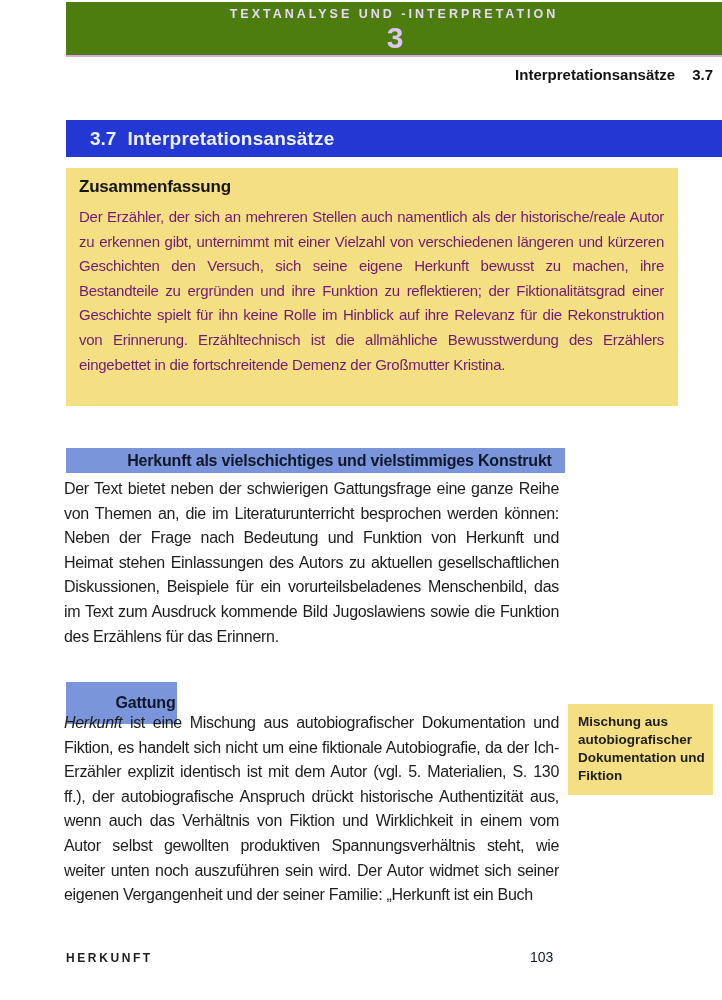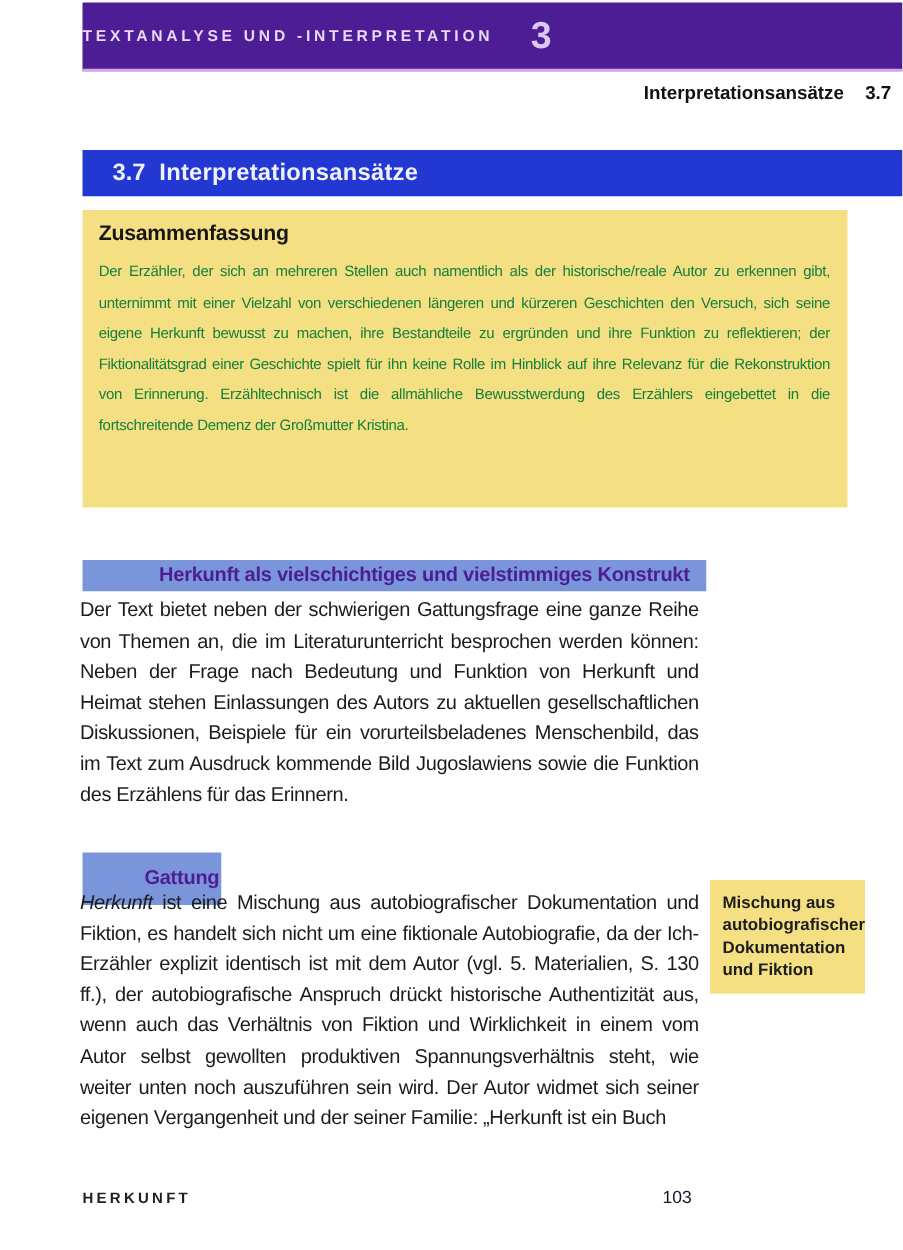--- a/index.html
+++ b/index.html
@@ -10,24 +10,26 @@
     height: 1000px;
     font-family: "Liberation Sans", sans-serif;
     position: relative;
     overflow: hidden;
   }
   .abs { position: absolute; }
 
   
   .chapter-bar {
     left: 66px; right: 0; top: 2px; height: 53px;
-    background: #4c1d95;
+    background: #4d7c0f;
     border-bottom: 2px solid #d9a6e6;
     display: flex;
     align-items: center;
+    justify-content: flex-end;
+    flex-direction: column;
   }
   .chapter-title {
     color: #e9d8f6;
     font-size: 12.5px;
     font-weight: bold;
     letter-spacing: 3px;
   }
   .chapter-number {
     color: #dcc6f2;
     font-size: 30px;
@@ -69,31 +71,31 @@
     padding: 9px 14px 10px 13px;
   }
   .summary-title {
     font-size: 17px;
     font-weight: bold;
     color: #161616;
     margin-bottom: 8px;
     letter-spacing: -0.2px;
   }
   .summary-text {
-    font-size: 12px;
+    font-size: 15px;
     line-height: 24.6px;
-    color: #15803d;
+    color: #701a75;
     text-align: justify;
     letter-spacing: -0.25px;
   }
 
   
   .hl-heading {
     background: #7a95da;
-    color: #4c1d95;
+    color: #0f172a;
     font-weight: bold;
     font-size: 16px;
     display: flex;
     align-items: center;
     justify-content: center;
     box-sizing: border-box;
     letter-spacing: -0.2px;
     padding-left: 48px;
   }
   .hl-1 { left: 66px; top: 448px; width: 499px; height: 25px; }
@@ -107,21 +109,21 @@
     color: #1c1c1c;
     text-align: justify;
     letter-spacing: -0.3px;
   }
   .para-1 { top: 477px; }
   .para-2 { top: 711px; }
   .ital { font-style: italic; }
 
   
   .margin-note {
-    left: 568px; top: 704px; width: 124px;
+    left: 568px; top: 704px; width: 145px;
     background: #f4df82;
     box-sizing: border-box;
     padding: 9px 8px 10px 10px;
     font-size: 13.5px;
     line-height: 18px;
     font-weight: bold;
     color: #1d1d1d;
   }
 
   

